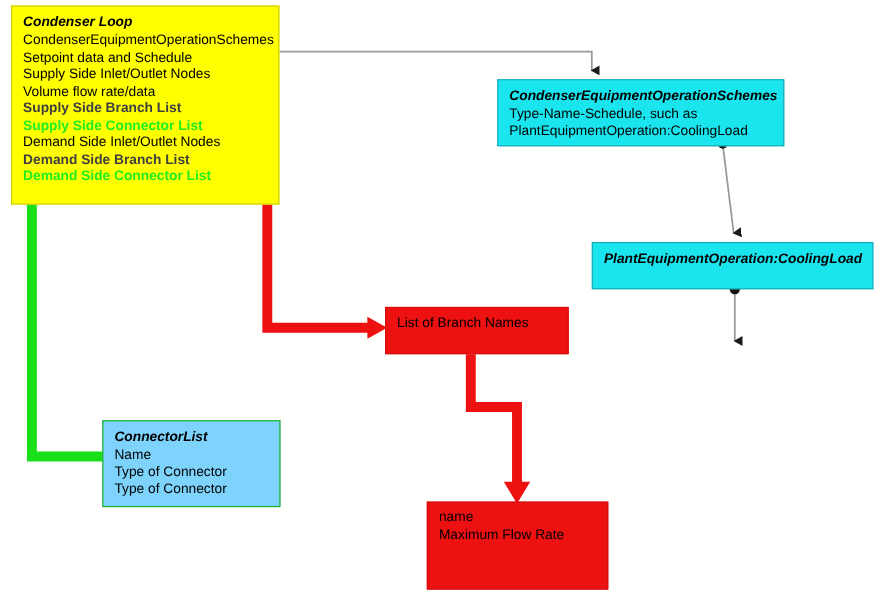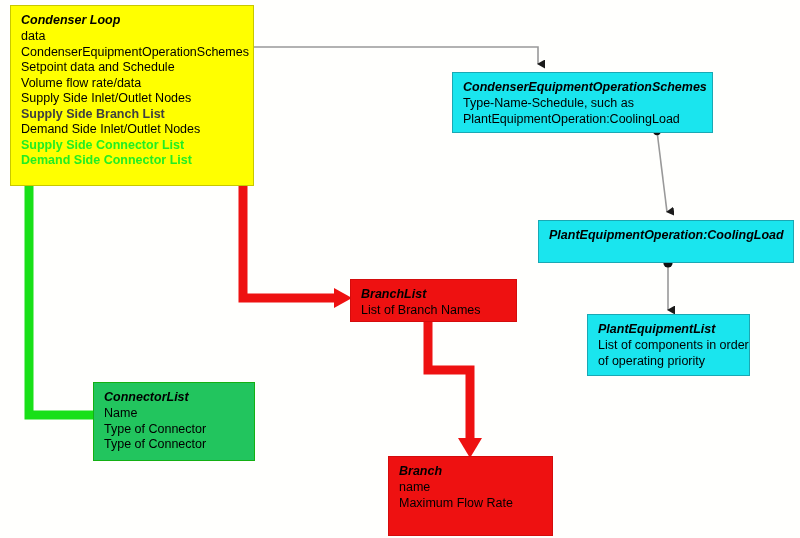--- a/index.html
+++ b/index.html
@@ -50,21 +50,21 @@
   }
   .node-cyan {
     background: #1ae5ee;
     border: 1px solid #1aa8b4;
   }
   .node-red {
     background: #ee1111;
     border: 1px solid #d40c0c;
   }
   .node-green {
-    background: #22c55e;
+    background: #7dd3fc;
     border: 1px solid #13b013;
   }
   .txt-red { color: #404040; font-weight: bold; }
   .txt-green { color: #22ee22; font-weight: bold; }
   .txt-black { color: #000000; }
 </style>
 </head>
 <body>
 
 <div id="diagram">
@@ -101,54 +101,47 @@
     </g>
 
     <g>
       <path d="M29,186 L29,415 L100,415" stroke="#18e018" stroke-width="9" fill="none" stroke-linejoin="miter"></path>
       <path d="M114,415 L96,405 L96,425 Z" fill="#18e018"></path>
     </g>
   </svg>
 
   <div class="node node-yellow" style="left:10px; top:5px; width:244px; height:181px;">
     <div class="title">Condenser Loop</div>
-    <div class="line txt-black">data</div>
     <div class="line txt-black">CondenserEquipmentOperationSchemes</div>
     <div class="line txt-black">Setpoint data and Schedule</div>
+    <div class="line txt-black">Supply Side Inlet/Outlet Nodes</div>
     <div class="line txt-black">Volume flow rate/data</div>
-    <div class="line txt-black">Supply Side Inlet/Outlet Nodes</div>
     <div class="line txt-red">Supply Side Branch List</div>
+    <div class="line txt-green">Supply Side Connector List</div>
     <div class="line txt-black">Demand Side Inlet/Outlet Nodes</div>
-    <div class="line txt-green">Supply Side Connector List</div>
+    <div class="line txt-red">Demand Side Branch List</div>
     <div class="line txt-green">Demand Side Connector List</div>
   </div>
 
   <div class="node node-cyan" style="left:452px; top:72px; width:261px; height:61px;">
     <div class="title">CondenserEquipmentOperationSchemes</div>
     <div class="line txt-black">Type-Name-Schedule, such as</div>
     <div class="line txt-black">PlantEquipmentOperation:CoolingLoad</div>
   </div>
 
   <div class="node node-cyan" style="left:538px; top:220px; width:256px; height:43px;">
     <div class="title">PlantEquipmentOperation:CoolingLoad</div>
   </div>
 
-  <div class="node node-cyan" style="left:587px; top:314px; width:163px; height:62px;">
-    <div class="title">PlantEquipmentList</div>
-    <div class="line txt-black">List of components in order</div>
-    <div class="line txt-black">of operating priority</div>
-  </div>
 
   <div class="node node-red" style="left:350px; top:279px; width:167px; height:43px;">
-    <div class="title">BranchList</div>
     <div class="line txt-black">List of Branch Names</div>
   </div>
 
   <div class="node node-red" style="left:388px; top:456px; width:165px; height:80px;">
-    <div class="title">Branch</div>
     <div class="line txt-black">name</div>
     <div class="line txt-black">Maximum Flow Rate</div>
   </div>
 
   <div class="node node-green" style="left:93px; top:382px; width:162px; height:79px;">
     <div class="title">ConnectorList</div>
     <div class="line txt-black">Name</div>
     <div class="line txt-black">Type of Connector</div>
     <div class="line txt-black">Type of Connector</div>
   </div>

